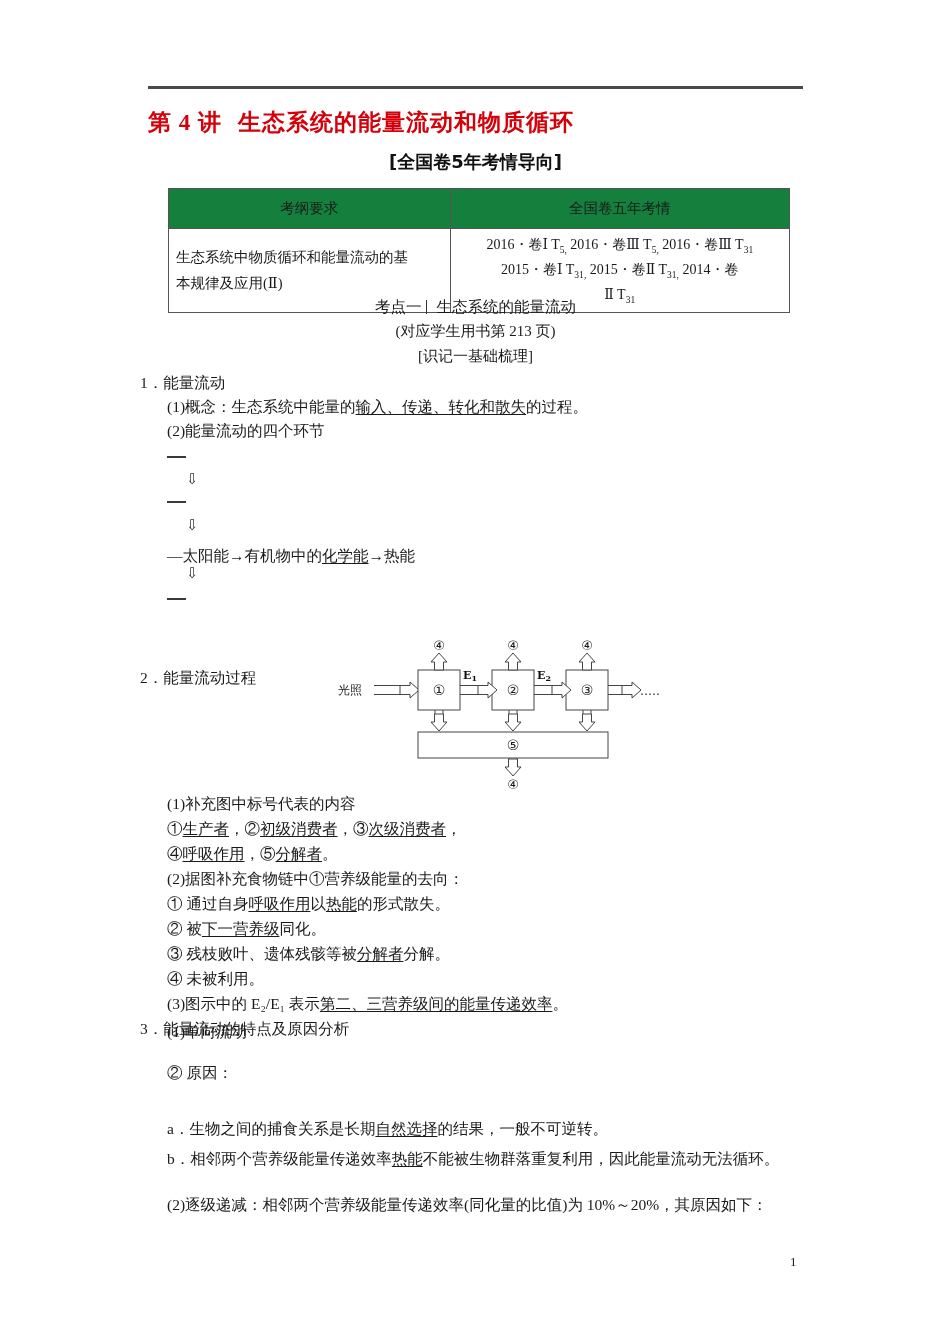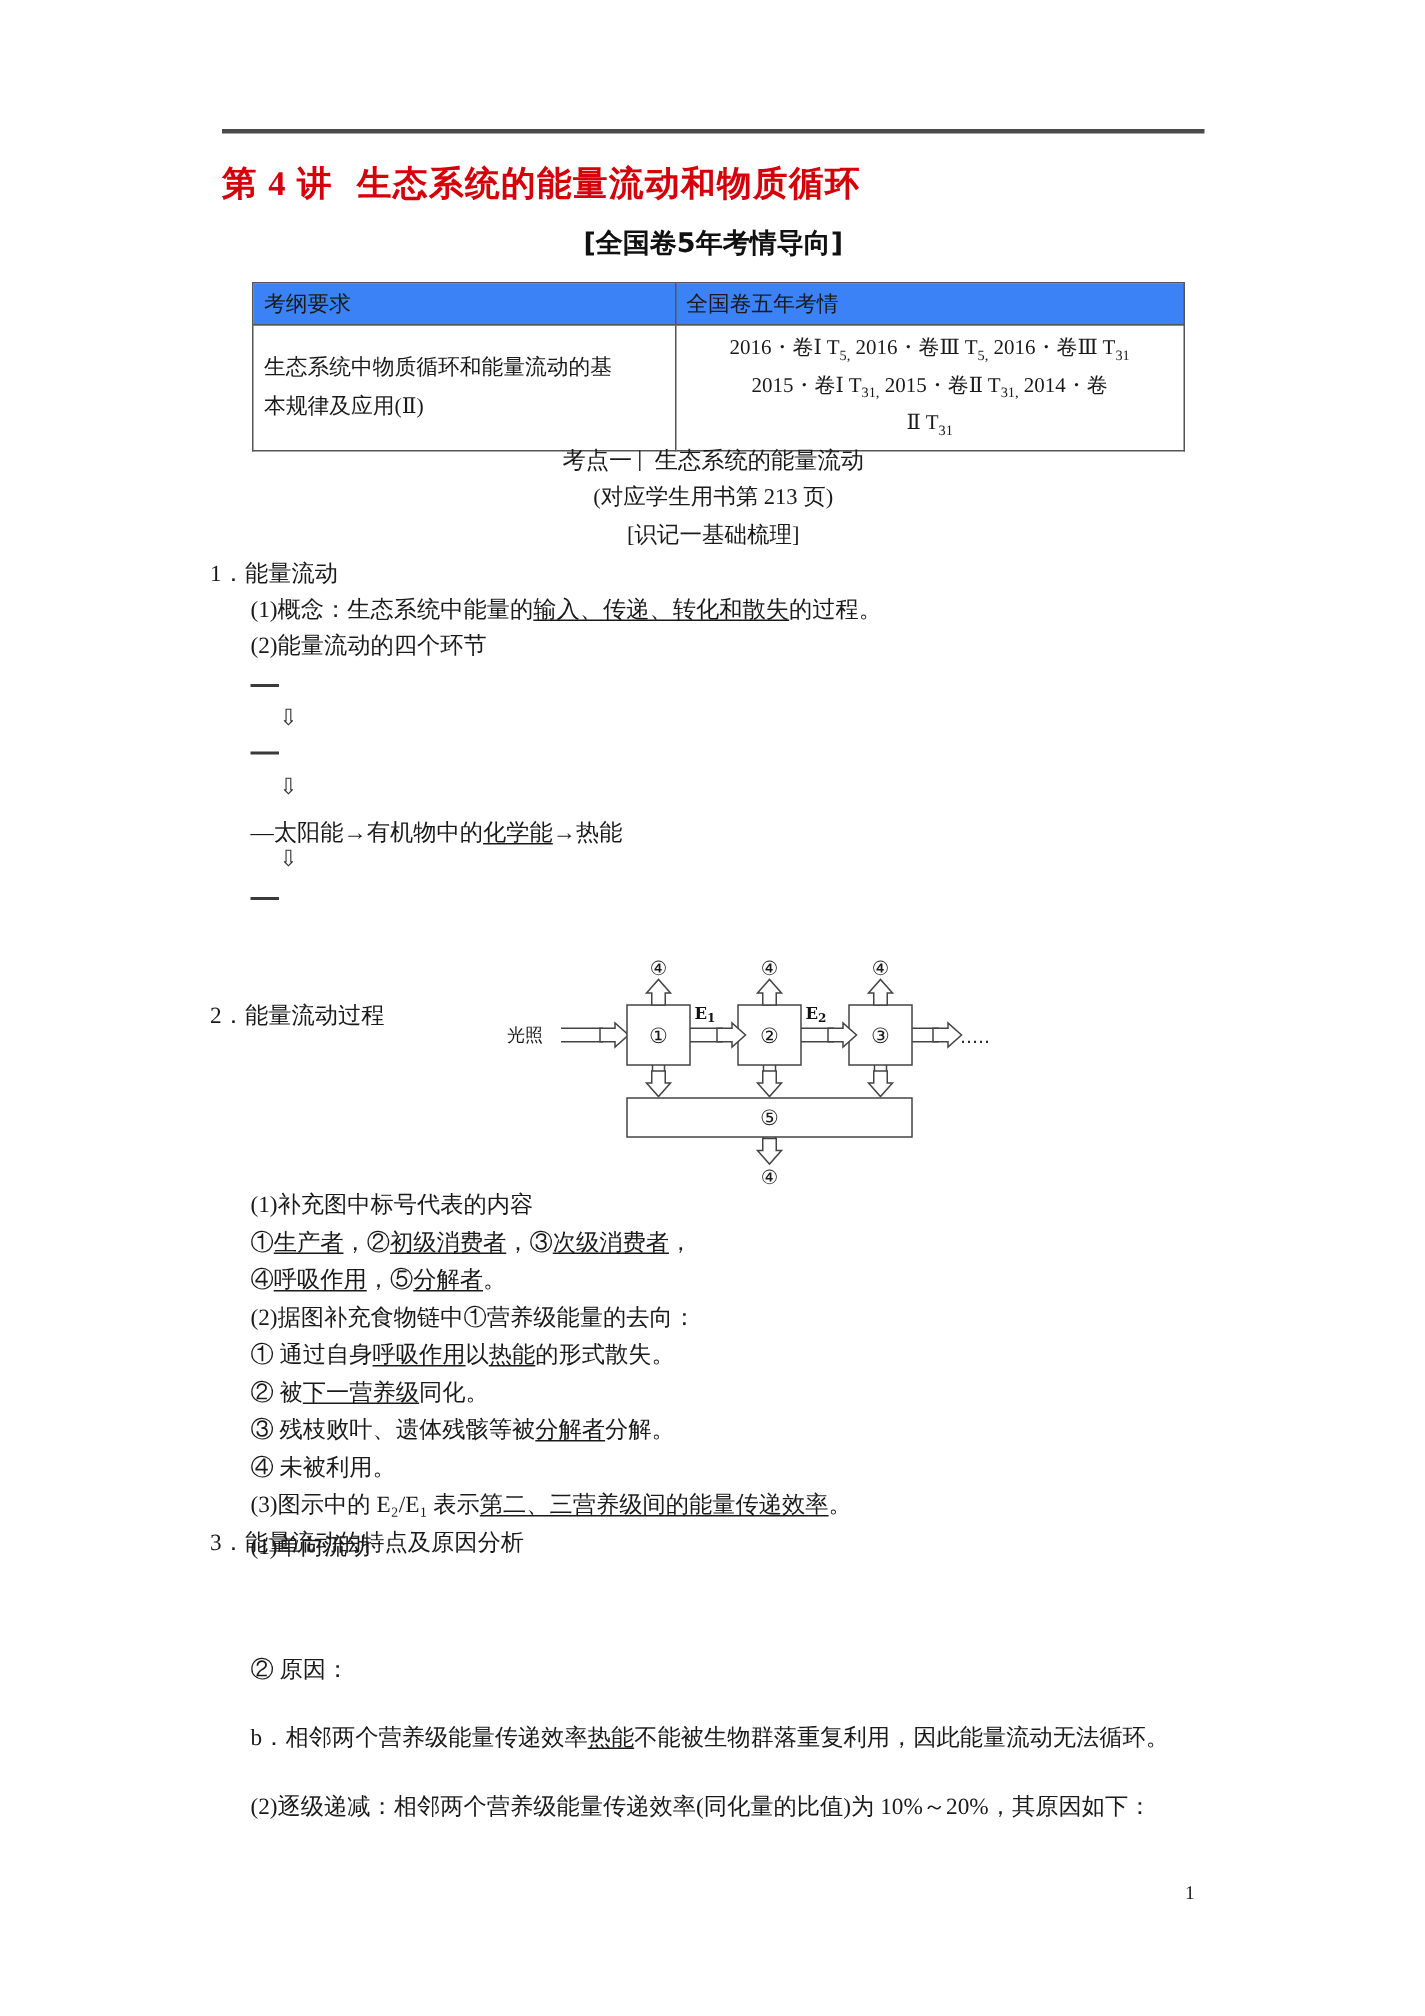--- a/index.html
+++ b/index.html
@@ -58,22 +58,23 @@
     width: 622px;
     border-collapse: collapse;
     font-size: 14.5px;
   }
   table.exam-table td, table.exam-table th {
     border: 1px solid #555;
     padding: 4px 7px;
     vertical-align: middle;
   }
   table.exam-table thead td {
-    background: #3b82f6;
-    height: 28px;
+    background: #15803d;
+    text-align: center;
+    height: 40px;
     font-weight: normal;
   }
   td.col-a { width: 282px; }
   td.col-b { width: 340px; }
   td.body-a {
     height: 78px;
     line-height: 1.75;
     vertical-align: middle;
     padding-left: 5px;
   }
@@ -343,20 +344,23 @@
   <div class="line ind-line" style="top:971px;">④ 未被利用。</div>
 
   <div class="line ind-line" style="top:996px;">
     <span>(3)图示中的 E₂/E₁ 表示</span><span class="u">第二、三营养级间的能量传递效率</span><span>。</span>
   </div>
 
   <div class="line num-line" style="top:1021px;">
     <span>3．</span><span>能量流动的特点及原因分析</span>
   </div>
   <div class="line ind-line" style="top:1024px;">(1)单向流动</div>
-  <div class="line ind-line" style="top:1106px;">② 原因：</div>
+  <div class="line ind-line" style="top:1065px;">② 原因：</div>
+  <div class="line ind-line" style="top:1121px;">
+    <span>a．生物之间的捕食关系是长期</span><span class="u">自然选择</span><span>的结果，一般不可逆转。</span>
+  </div>
   <div class="line ind-line wide" style="top:1146px;">
     <span>b．相邻两个营养级能量传递效率</span><span class="u">热能</span><span>不能被生物群落重复利用，因此能量流动无法循环。</span>
   </div>
   <div class="line ind-line" style="top:1197px;">(2)逐级递减：相邻两个营养级能量传递效率(同化量的比值)为 10%～20%，其原因如下：</div>
 
   <div class="page-no">1</div>
 </div>
 
 </body></html>

